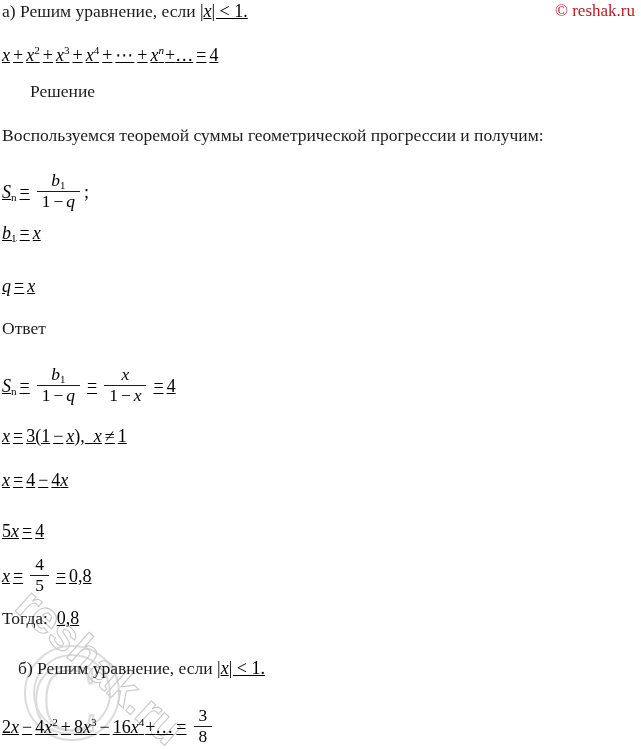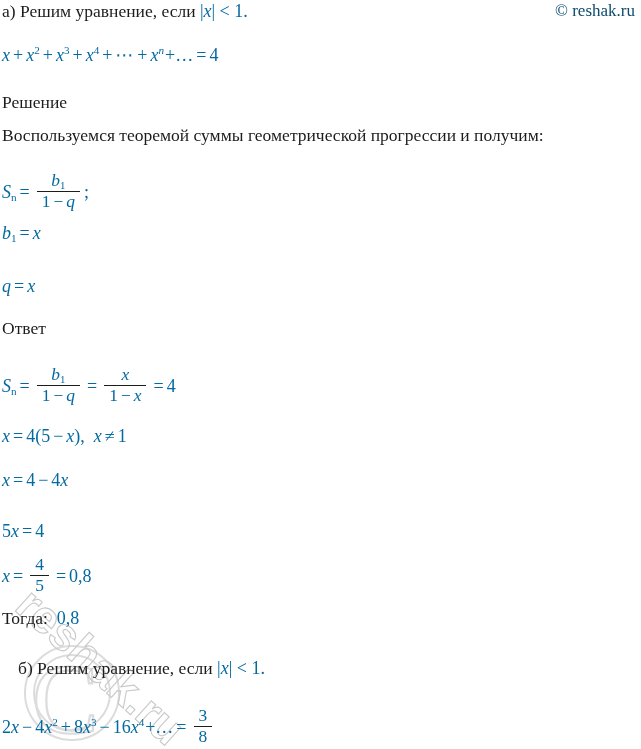--- a/index.html
+++ b/index.html
@@ -73,21 +73,22 @@
 
   .txt {
     font-family: "Liberation Serif", "DejaVu Serif", serif;
     font-size: 17.5px;
     color: #1c1c1c;
   }
 
   .math {
     font-family: "Liberation Serif", "DejaVu Serif", serif;
     font-size: 18px;
-    color: #0369a1;
+    color: #000000;
+    text-decoration: underline;
   }
   .math i, .var {
     font-style: italic;
   }
   .op {
     font-style: normal;
     padding: 0 3px;
   }
   .num {
     font-style: normal;
@@ -128,21 +129,21 @@
     padding: 1px 5px 0 5px;
     font-size: 0.97em;
   }
 
   .copyright {
     position: absolute;
     top: 1px;
     right: 6px;
     font-family: "Liberation Serif", "DejaVu Serif", serif;
     font-size: 17px;
-    color: #0c4a6e;
+    color: #b91c1c;
     white-space: nowrap;
     z-index: 3;
   }
 
   .dots-mid {
     font-style: normal;
     letter-spacing: 1px;
   }
   .dots-low {
     font-style: normal;
@@ -169,21 +170,21 @@
     <div class="line txt" style="top:2px;">
       <span>а)</span>
       <span>Решим уравнение, если</span>
       <span class="math">|<i>x</i>| &lt; 1.</span>
     </div>
 
     <div class="line math" style="top:46px;">
       <i>x</i><span class="op">+</span><i>x</i><sup class="n-up">2</sup><span class="op">+</span><i>x</i><sup class="n-up">3</sup><span class="op">+</span><i>x</i><sup class="n-up">4</sup><span class="op">+</span><span class="dots-mid">⋯</span><span class="op">+</span><i>x</i><sup>n</sup><span class="op" style="padding-left:1px;padding-right:0">+</span><span class="dots-low">…</span><span class="op">=</span><span class="num">4</span>
     </div>
 
-    <div class="line txt" style="top:94px;">Решение</div>
+    <div class="line txt" style="top:83px;margin-left:28px;">Решение</div>
 
     <div class="line txt" style="top:127px;">Воспользуемся теоремой суммы геометрической прогрессии и получим:</div>
 
     <div class="line math" style="top:168px;">
       <i>S</i><sub>n</sub><span class="op">=</span><span class="frac"><span class="nume"><i>b</i><sub>1</sub></span><span class="deno"><span class="num">1</span><span class="op">−</span><i>q</i></span></span><span style="font-style:normal;">;</span>
     </div>
 
     <div class="line math" style="top:224px;">
       <i>b</i><sub>1</sub><span class="op">=</span><i>x</i>
     </div>
@@ -192,21 +193,21 @@
       <i>q</i><span class="op">=</span><i>x</i>
     </div>
 
     <div class="line txt" style="top:320px;">Ответ</div>
 
     <div class="line math" style="top:362px;">
       <i>S</i><sub>n</sub><span class="op">=</span><span class="frac"><span class="nume"><i>b</i><sub>1</sub></span><span class="deno"><span class="num">1</span><span class="op">−</span><i>q</i></span></span><span class="op">=</span><span class="frac"><span class="nume"><i>x</i></span><span class="deno"><span class="num">1</span><span class="op">−</span><i>x</i></span></span><span class="op">=</span><span class="num">4</span>
     </div>
 
     <div class="line math" style="top:427px;">
-      <i>x</i><span class="op">=</span><span class="num">4(5</span><span class="op">−</span><i>x</i><span class="num">),</span>&nbsp;&nbsp;<i>x</i><span class="op">≠</span><span class="num">1</span>
+      <i>x</i><span class="op">=</span><span class="num">3(1</span><span class="op">−</span><i>x</i><span class="num">),</span>&nbsp;&nbsp;<i>x</i><span class="op">≠</span><span class="num">1</span>
     </div>
 
     <div class="line math" style="top:471px;">
       <i>x</i><span class="op">=</span><span class="num">4</span><span class="op">−</span><span class="num">4</span><i>x</i>
     </div>
 
     <div class="line math" style="top:514px;margin-top:8px;">
       <span class="num">5</span><i>x</i><span class="op">=</span><span class="num">4</span>
     </div>
 

